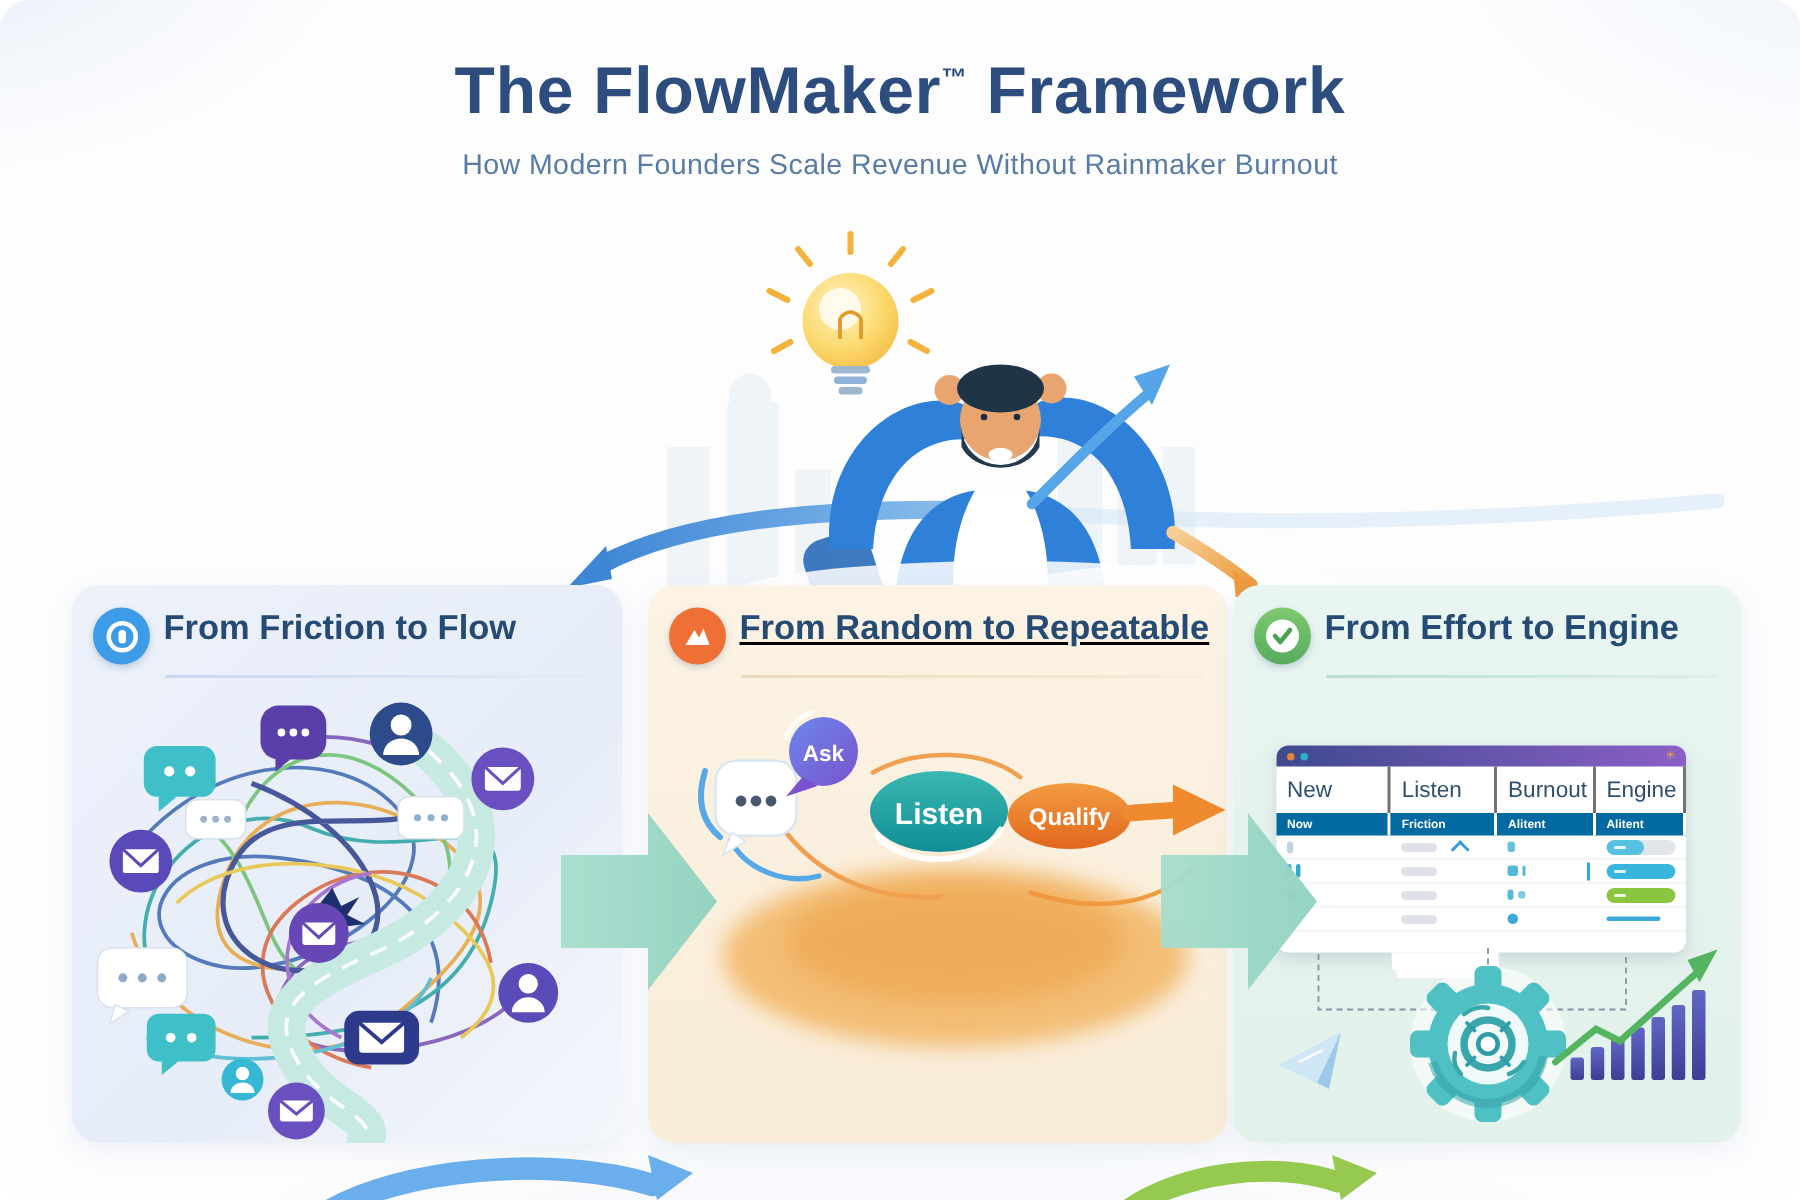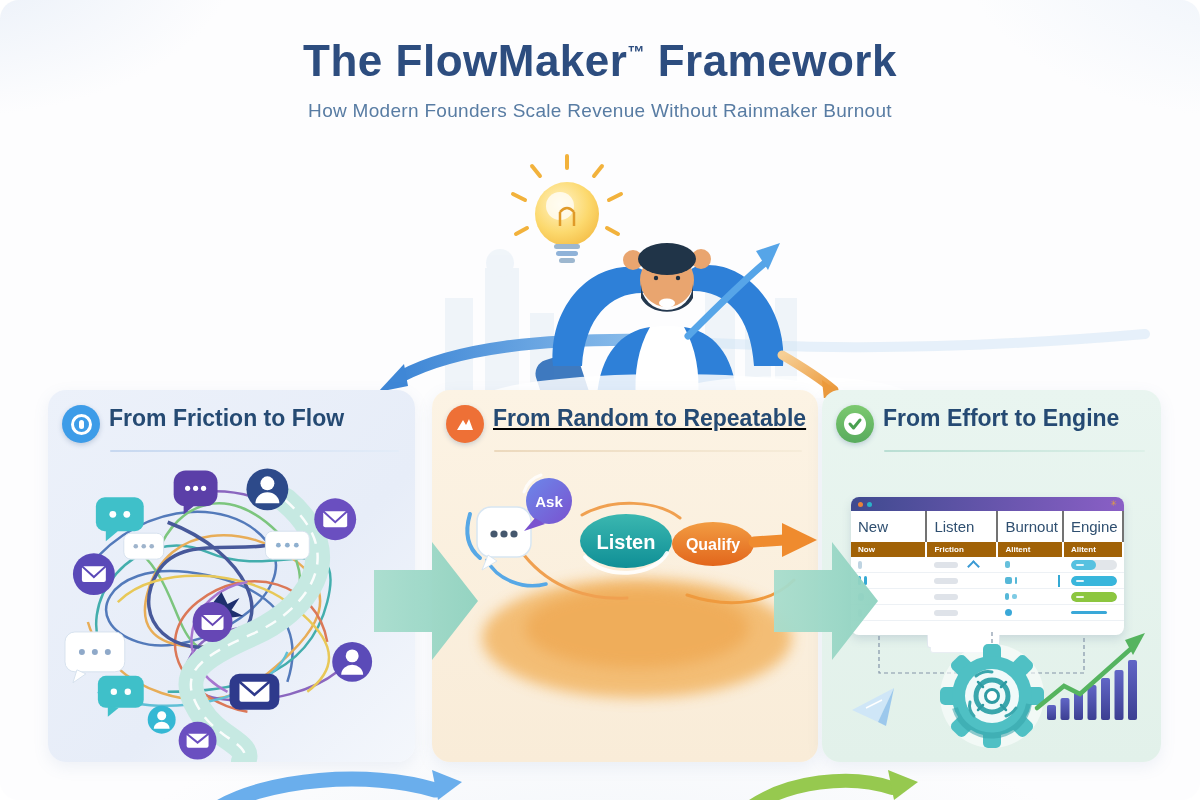--- a/index.html
+++ b/index.html
@@ -45,21 +45,21 @@
     box-shadow:0 4px 10px rgba(70,100,140,.18);}
   .window-bar{height:14px;border-radius:8px 8px 0 0;background:linear-gradient(90deg,#3f4a8f,#8a5fc6);
     display:flex;align-items:center;padding:0 7px;gap:4px;}
   .dot{width:5px;height:5px;border-radius:50%;display:inline-block;}
   .dot-orange{background:#e8833a;}
   .dot-teal{background:#2ab3c9;}
   .window-spark{margin-left:auto;font-size:8px;color:#e8a23a;line-height:1;}
   .pipe-table{display:grid;grid-template-columns:28% 26% 24% 22%;}
   .pt-cell{display:flex;align-items:center;gap:3px;padding-left:7px;box-sizing:border-box;}
   .pt-head .pt-cell{height:31px;font-size:15px;color:#2f4f70;border-right:2px solid #737373;}
-  .pt-sub .pt-cell{height:15px;font-size:8px;font-weight:bold;color:#fff;background:#a16207;border-right:2px solid #fff;}
+  .pt-sub .pt-cell{height:15px;font-size:8px;font-weight:bold;color:#fff;background:#0369a1;border-right:2px solid #fff;}
   .pt-row-d .pt-cell{height:16px;border-bottom:1px solid #edf1f5;}
   .mini{border-radius:2px;}
   .pill-ph{width:24px;height:6px;border-radius:3px;background:#dfe3e9;}
   .chev{width:7px;height:7px;border-top:2px solid #3a9ad4;border-right:2px solid #3a9ad4;transform:rotate(-45deg);margin-left:8px;margin-top:3px;}
   .pbar{width:46px;height:10px;border-radius:5px;position:relative;overflow:hidden;background:#e2e6ea;}
   .pbar .fill{position:absolute;left:0;top:0;bottom:0;border-radius:5px;}
   .pbar .tick{position:absolute;left:5px;top:4px;width:8px;height:2px;border-radius:1px;background:rgba(255,255,255,.85);}
   .thin-line{width:36px;height:3px;border-radius:2px;background:#3aa8d8;}
   .vmark{width:2px;height:12px;background:#35a9d4;margin-left:auto;margin-right:4px;}
   .table-ext{position:absolute;left:28%;top:100%;width:26%;height:12px;background:#fff;border:1px solid #e2e8ef;border-top:none;border-radius:0 0 3px 3px;}

